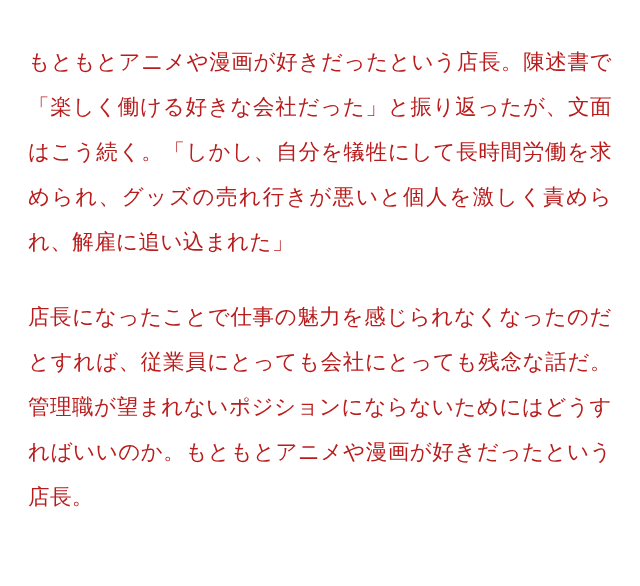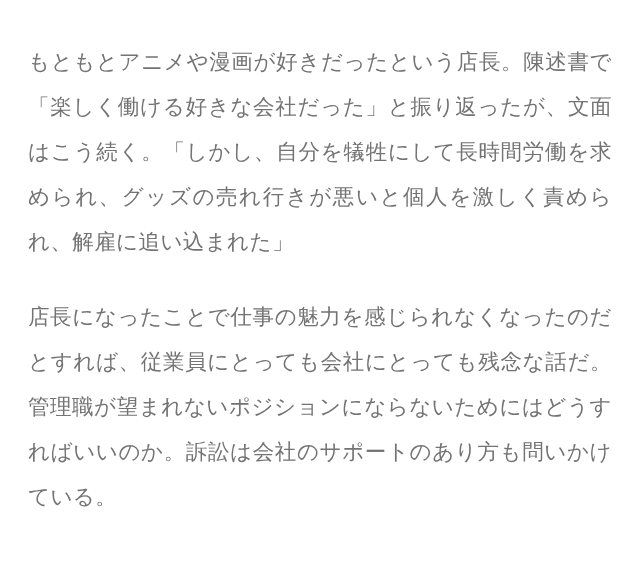--- a/index.html
+++ b/index.html
@@ -19,26 +19,26 @@
     width: 640px;
     padding: 40px 28px 0 28px;
   }
   .article p {
     margin: 0 0 30px 0;
     font-size: 21.5px;
     line-height: 45px;
     letter-spacing: 0.4px;
     text-align: justify;
     text-justify: inter-character;
-    color: #737373;
+    color: #b91c1c;
     font-weight: 400;
   }
   .article p:last-child {
     margin-bottom: 0;
   }
 </style>
 </head>
 <body>
 
 <div class="article">
   <p>もともとアニメや漫画が好きだったという店長。陳述書で「楽しく働ける好きな会社だった」と振り返ったが、文面はこう続く。「しかし、自分を犠牲にして長時間労働を求められ、グッズの売れ行きが悪いと個人を激しく責められ、解雇に追い込まれた」</p>
-  <p>店長になったことで仕事の魅力を感じられなくなったのだとすれば、従業員にとっても会社にとっても残念な話だ。管理職が望まれないポジションにならないためにはどうすればいいのか。訴訟は会社のサポートのあり方も問いかけている。</p>
+  <p>店長になったことで仕事の魅力を感じられなくなったのだとすれば、従業員にとっても会社にとっても残念な話だ。管理職が望まれないポジションにならないためにはどうすればいいのか。もともとアニメや漫画が好きだったという店長。</p>
 </div>
 
 </body></html>

